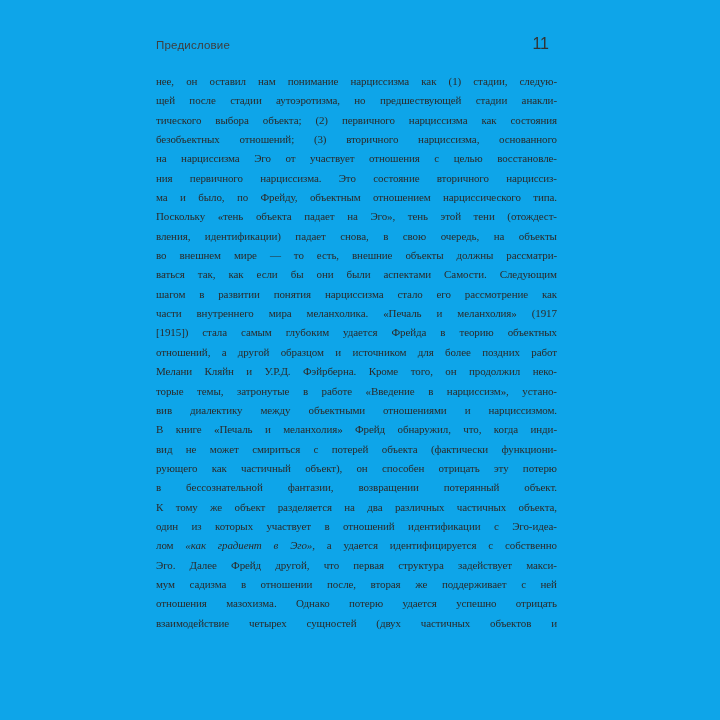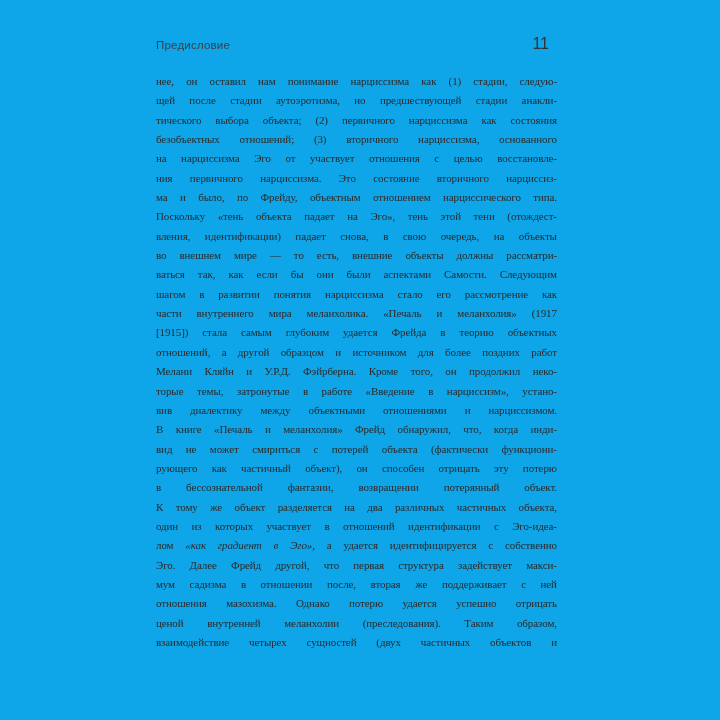--- a/index.html
+++ b/index.html
@@ -365,28 +365,20 @@
       <div class="line">
         <span>отношения</span>
         <span>мазохизма.</span>
         <span>Однако</span>
         <span>потерю</span>
         <span>удается</span>
         <span>успешно</span>
         <span>отрицать</span>
       </div>
       <div class="line">
-        <span>ценой</span>
-        <span>внутренней</span>
-        <span>меланхолии</span>
-        <span>(преследования).</span>
-        <span>Таким</span>
-        <span>образом,</span>
-      </div>
-      <div class="line">
         <span>взаимодействие</span>
         <span>четырех</span>
         <span>сущностей</span>
         <span>(двух</span>
         <span>частичных</span>
         <span>объектов</span>
         <span>и</span>
       </div>
     </div>
 </div>

